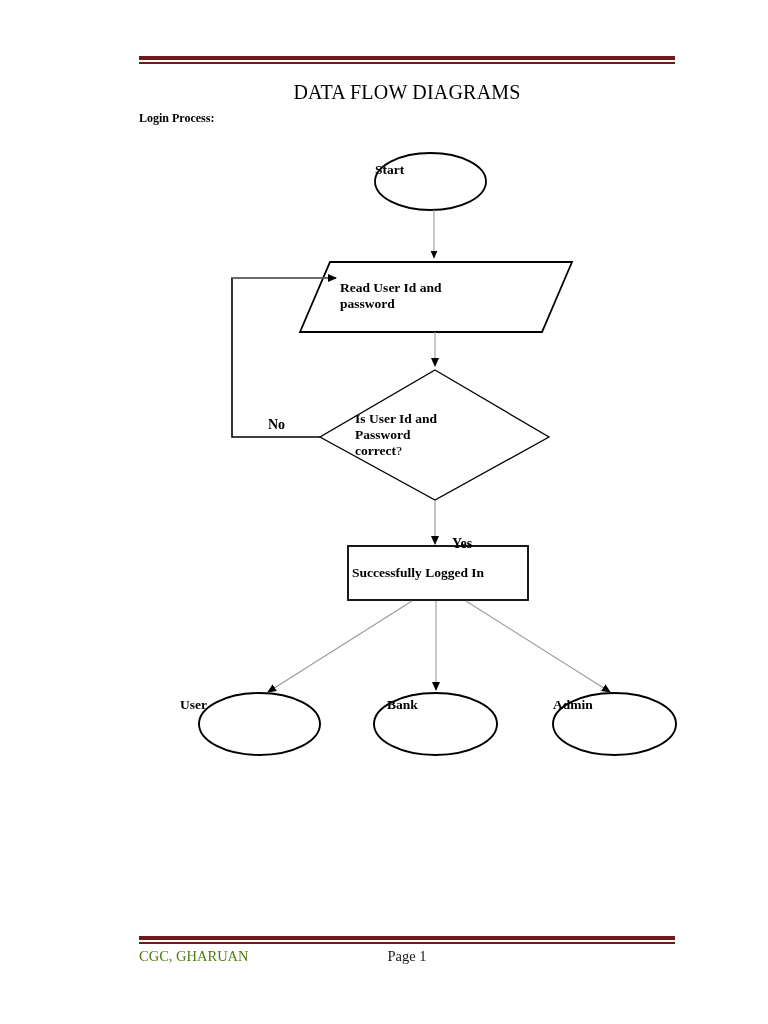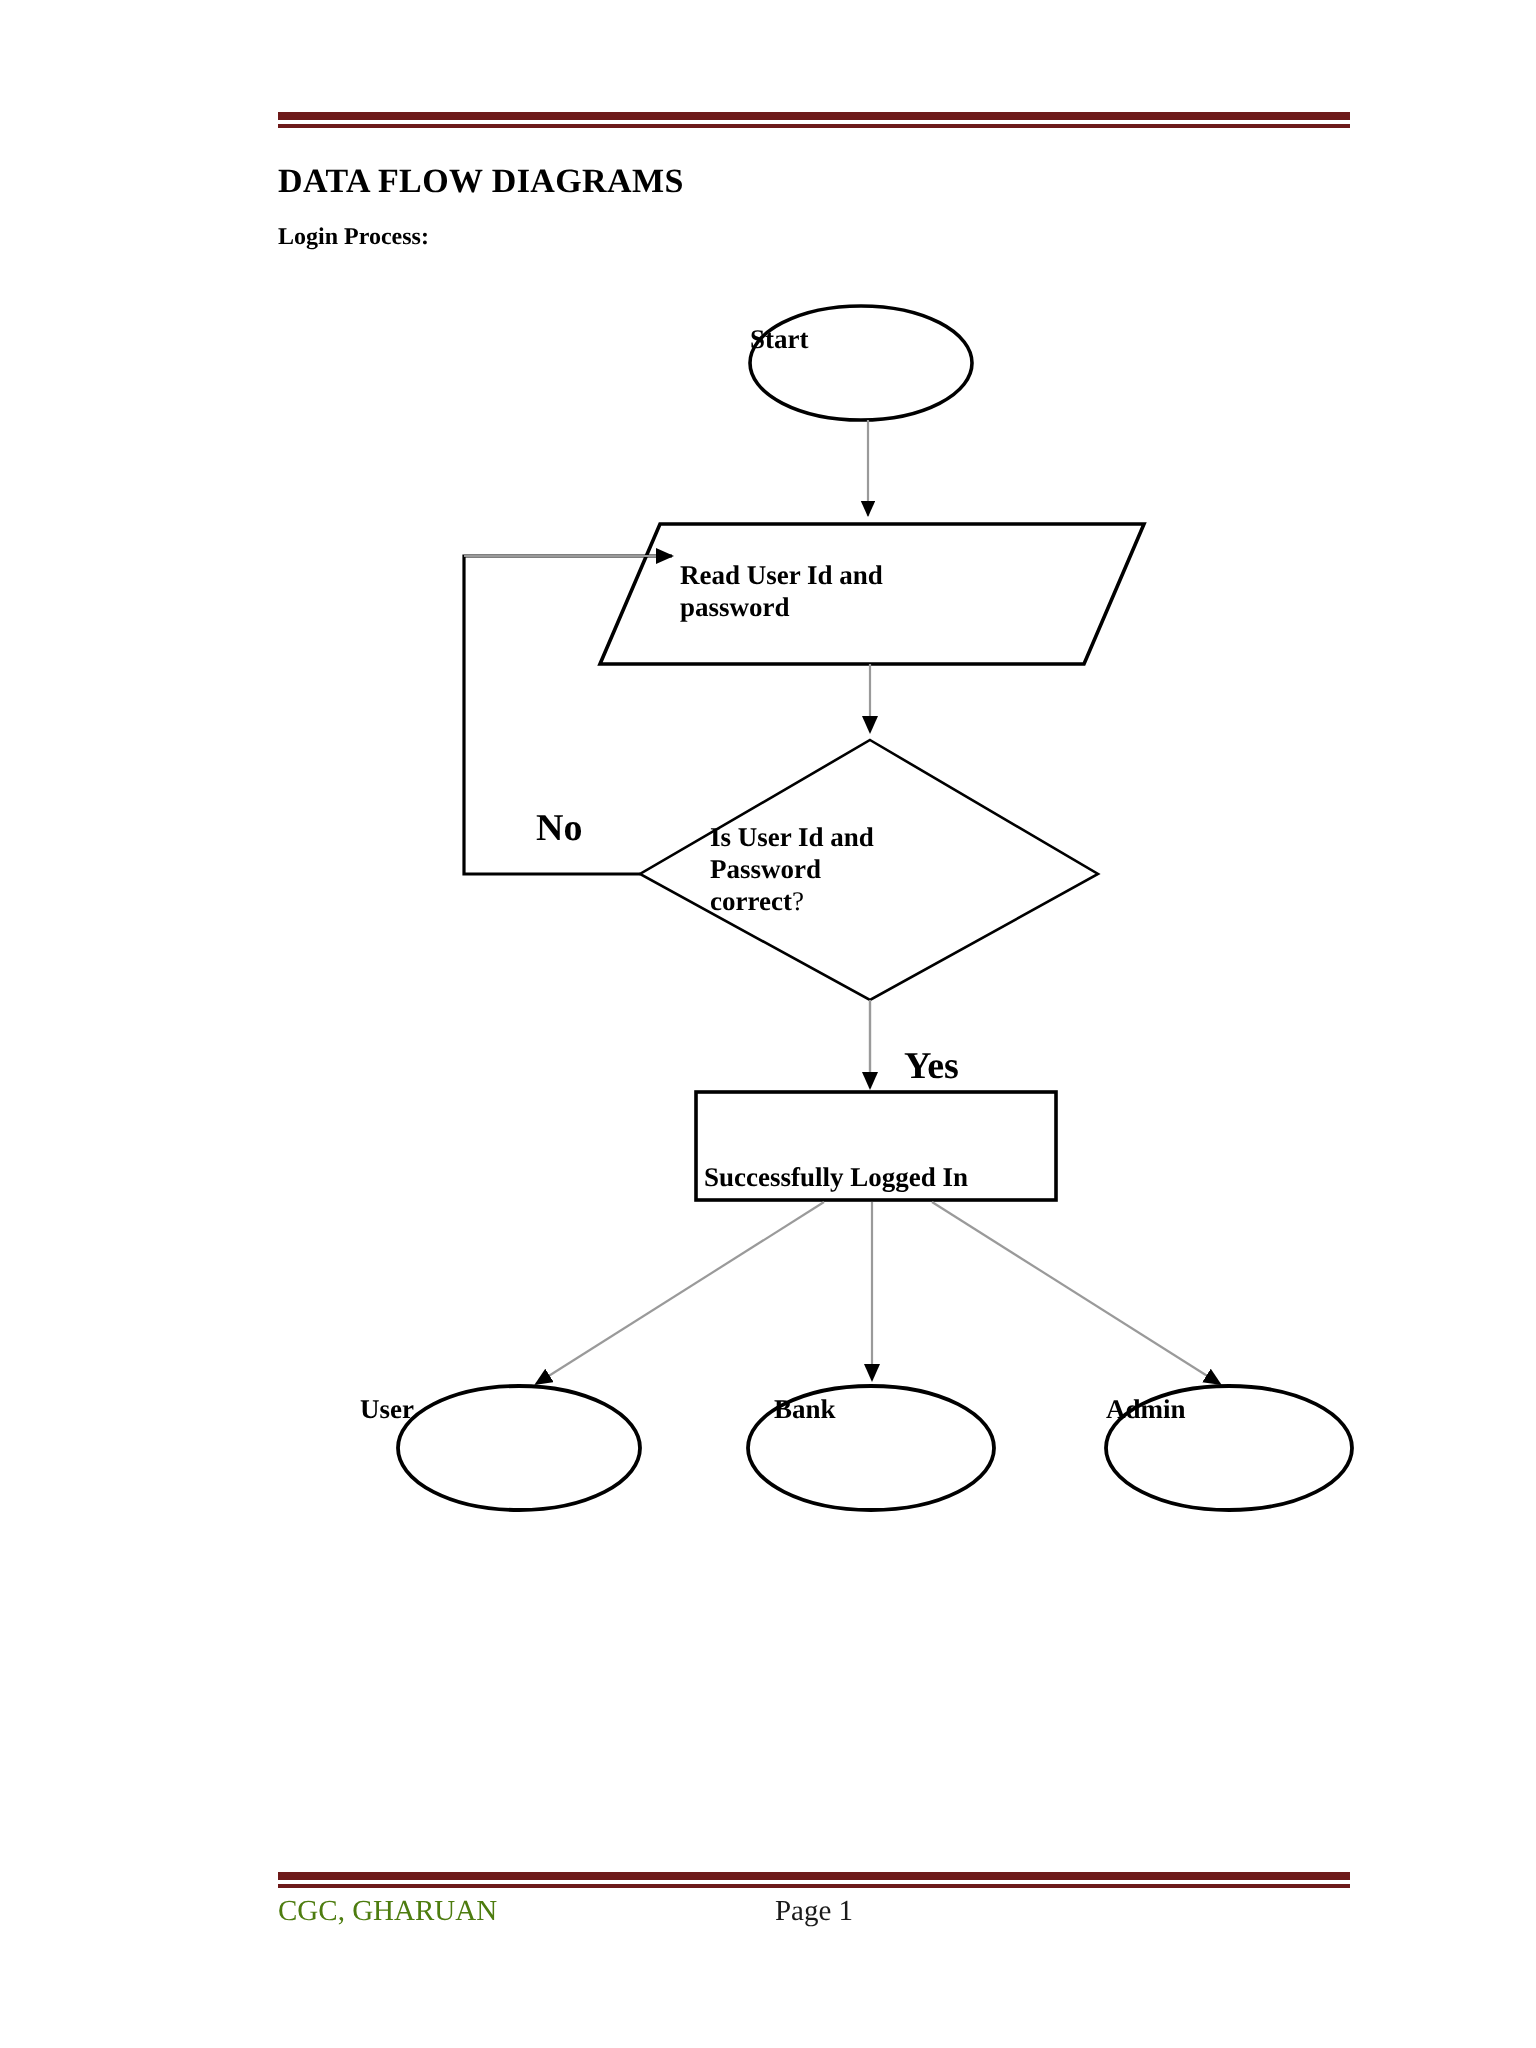--- a/index.html
+++ b/index.html
@@ -52,22 +52,23 @@
   }
   .header-rule { top: 56px; }
   .footer-rule { top: 936px; }
 
   
   .doc-title {
     position: absolute;
     left: 139px;
     top: 81px;
     width: 536px;
-    font-size: 17px;
-    font-weight: bold;
+    text-align: center;
+    font-size: 20px;
+    font-weight: normal;
     letter-spacing: 0.2px;
   }
   .section-heading {
     position: absolute;
     left: 139px;
     top: 111px;
     font-size: 12px;
     font-weight: bold;
   }
 
@@ -106,30 +107,31 @@
     font-size: 13.5px;
     line-height: 16px;
     text-align: left;
     color: #000000;
     white-space: pre-line;
   }
   .edge-label {
     position: absolute;
     font-family: "Liberation Serif", "DejaVu Serif", serif;
     font-weight: bold;
-    font-size: 19px;
+    font-size: 14px;
     color: #000000;
+    margin-top: 13px;
   }
   .q-mark { font-weight: normal; }
 
   
   .lbl-start   { left: 375px; top: 162px; width: 111px; }
   .lbl-read    { left: 340px; top: 280px; width: 192px; }
   .lbl-decide  { left: 355px; top: 411px; width: 160px; }
-  .lbl-success { left: 352px; top: 565px; width: 172px; margin-top: 16px; }
+  .lbl-success { left: 352px; top: 565px; width: 172px; }
   .lbl-user    { left: 180px; top: 697px; width: 80px; text-align: left; }
   .lbl-bank    { left: 387px; top: 697px; width: 123px; }
   .lbl-admin   { left: 553px; top: 697px; width: 123px; }
 
   .lbl-no  { left: 268px; top: 404px; }
   .lbl-yes { left: 452px; top: 523px; }
 </style>
 </head>
 <body>
 

